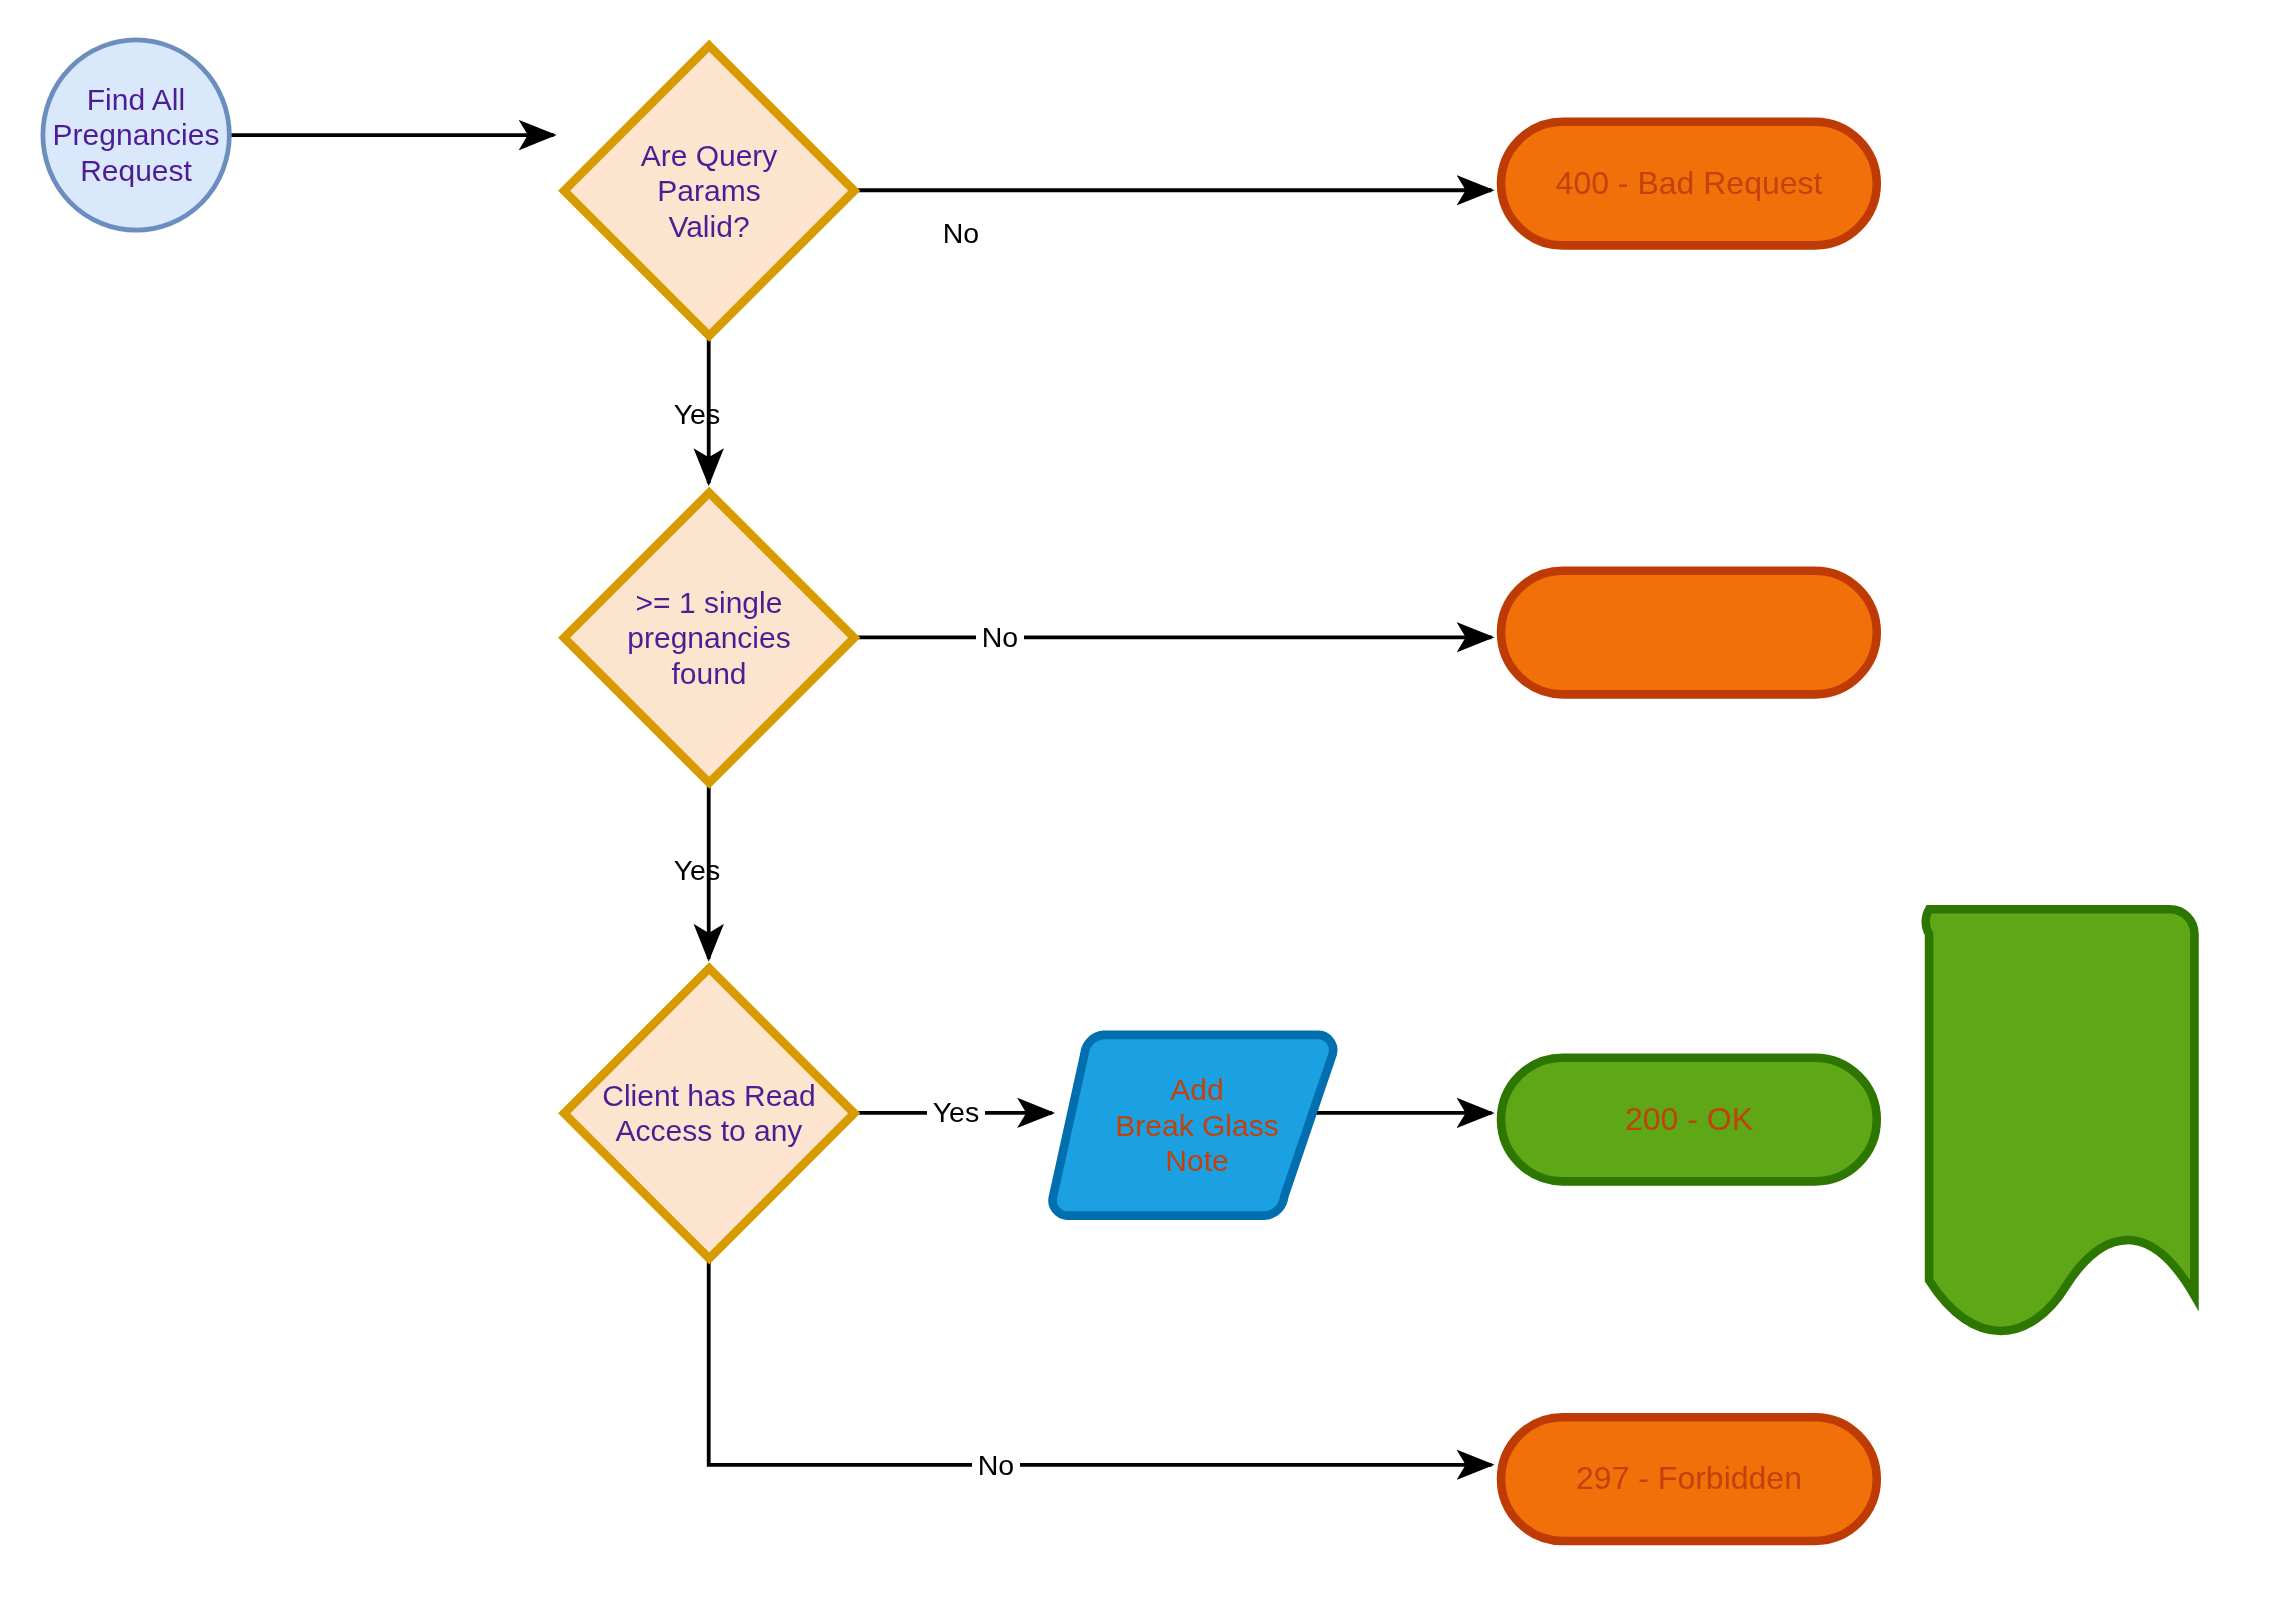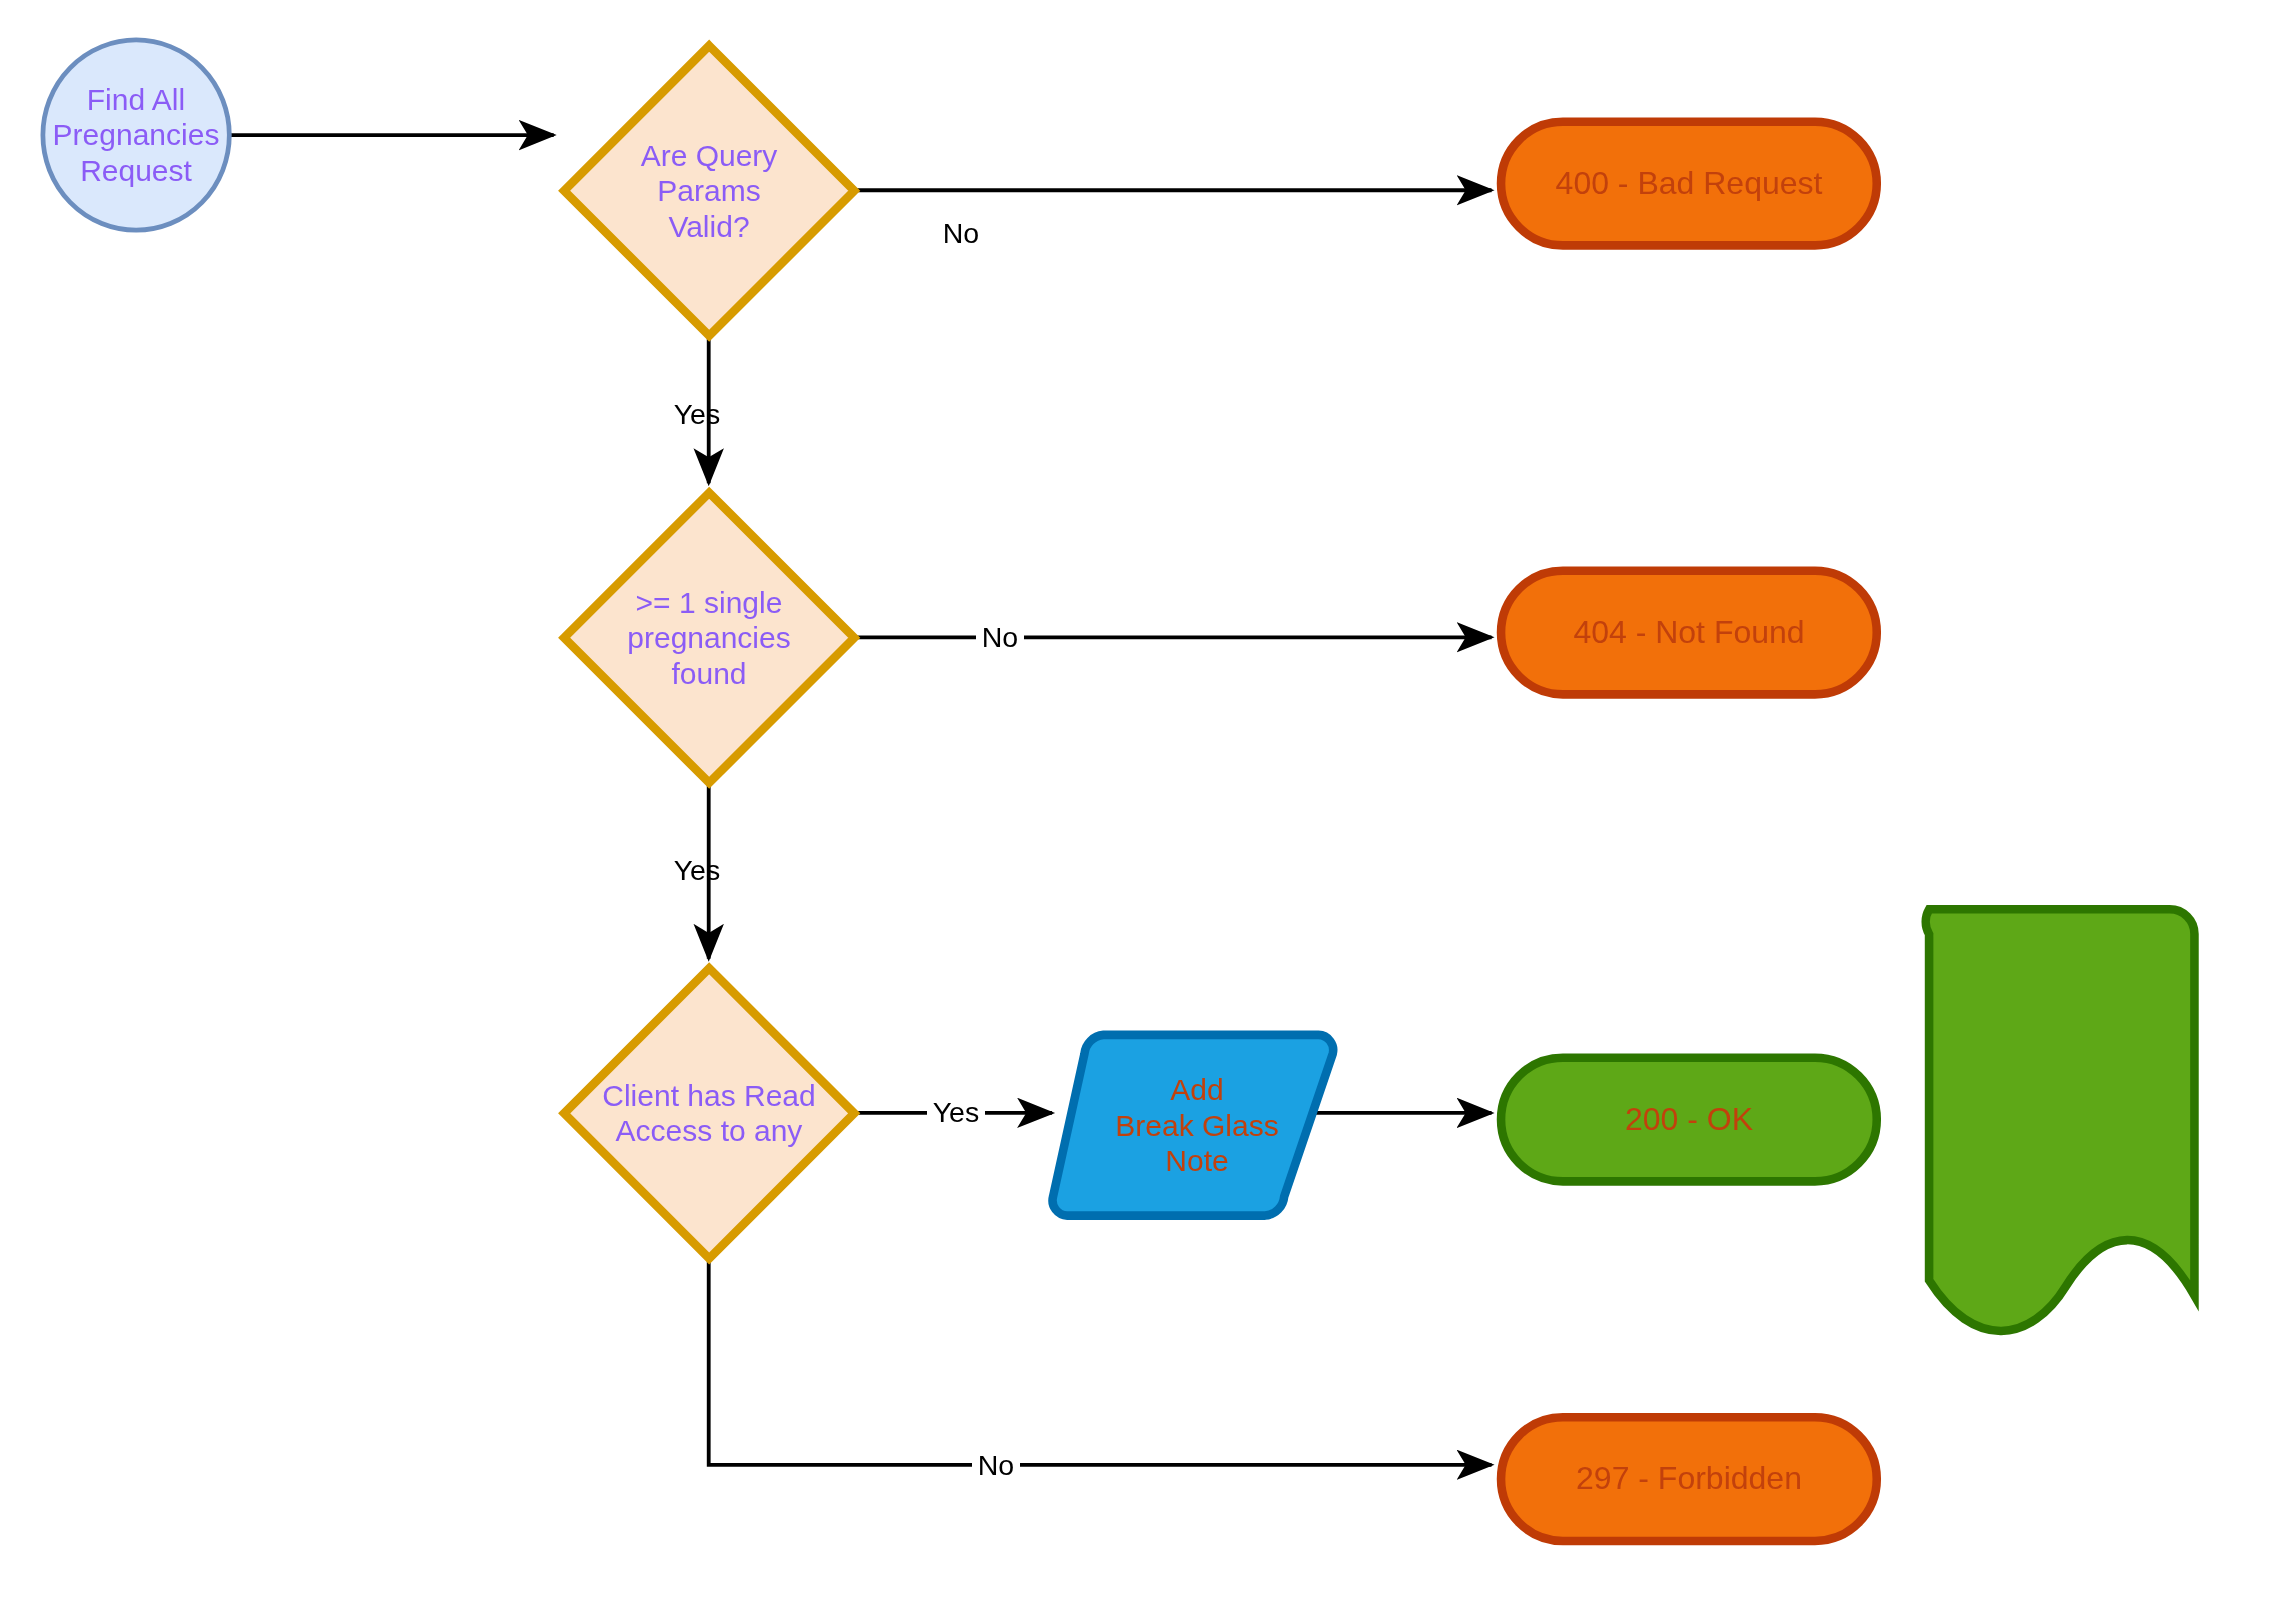--- a/index.html
+++ b/index.html
@@ -26,21 +26,21 @@
     position: absolute;
     display: flex;
     align-items: center;
     justify-content: center;
     text-align: center;
     font-family: "Liberation Sans", sans-serif;
     line-height: 1.18;
     pointer-events: none;
     white-space: pre-line;
   }
-  .lbl-dark { color: #8b5cf6; }
+  .lbl-dark { color: #4c1d95; }
   .lbl-light { color: #c2410c; }
 
   .edge-label {
     position: absolute;
     font-family: Liberation Sans, sans-serif;
     font-size: 28.5px;
     color: #000000;
     background: #ffffff;
     padding: 0 5.7px;
     text-align: right;
@@ -122,21 +122,20 @@
   <div class="node-label lbl-dark" style="left:564px; top:46px; width:290px; height:290px; font-size:30px;">Are Query
 Params
 Valid?</div>
 
   <div class="node-label lbl-light" style="left:1501px; top:122px; width:376px; height:124px; font-size:32px;">400 - Bad Request</div>
 
   <div class="node-label lbl-dark" style="left:564px; top:493px; width:290px; height:290px; font-size:30px;text-align:center;">&gt;= 1 single
 pregnancies
 found</div>
 
-  <div class="node-label lbl-light" style="left:1501px; top:571px; width:376px; height:124px; font-size:32px;">404 - Not Found</div>
 
   <div class="node-label lbl-light" style="left:1059px; top:1035px; width:276px; height:181px; font-size:30px;">Add
 Break Glass
 Note</div>
 
   <div class="node-label lbl-dark" style="left:540px; top:968px; width:338px; height:290px; font-size:30px;">Client has Read
 Access to any</div>
 
   <div class="node-label lbl-light" style="left:1501px; top:1058px; width:376px; height:124px; font-size:32px;">200 - OK</div>
 

